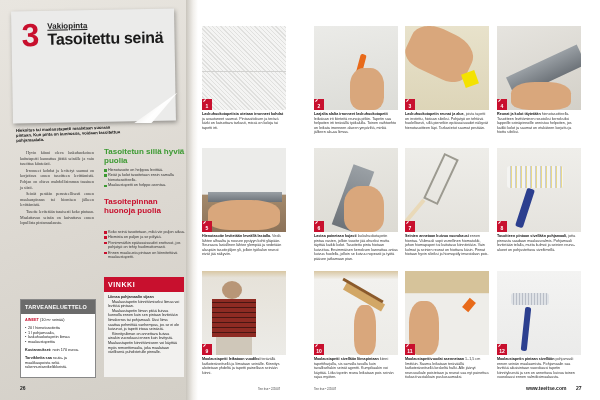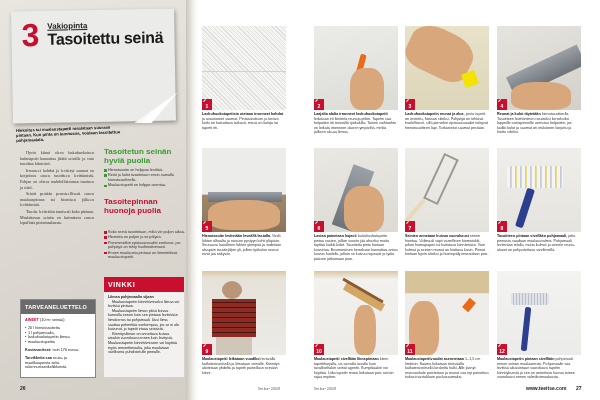--- a/index.html
+++ b/index.html
@@ -133,21 +133,21 @@
   <div class="intro">Hiekoitus tai maalaustapetti maalataan suoraan pintaan. Kun pinta on kunnossa, voidaan tasoitettua pohjamaalata.</div>
 
   <div class="body-text">
     <p>Hyvin kiinni oleva laskuhuokoinen kuitutapetti kannattaa jättää seinälle ja vain tasoittaa kiinteästi.</p>
     <p>Irronneet kohdat ja levitetyt saumat on korjattava ennen tasoitteen levittämistä. Pohjan on oltava mahdollisimman tasainen ja siisti.</p>
     <p>Seinät pestään perusteellisesti ennen maalauspinnan tai hiomisen jälkeen levittämistä.</p>
     <p>Tasoite levitetään tasaisesti koko pintaan. Maalattavan seinän on kuivuttava ennen lopullista pintamaalausta.</p>
   </div>
 
   <div class="pros">
-    <h3>Tasoitetun seinän hyviä puolia</h3>
+    <h3>Tasoitetun sillä hyviä puolia</h3>
     <ul class="bullets">
       <li>Hienotasoite on helppoa levittää.</li>
       <li>Reiät ja kolot tasoitetaan ensin samalla hienotasoitteella.</li>
       <li>Maalaustapetti on helppo asentaa.</li>
     </ul>
   </div>
 
   <div class="cons">
     <h3>Tasoitepinnan huonoja puolia</h3>
     <ul class="bullets">

